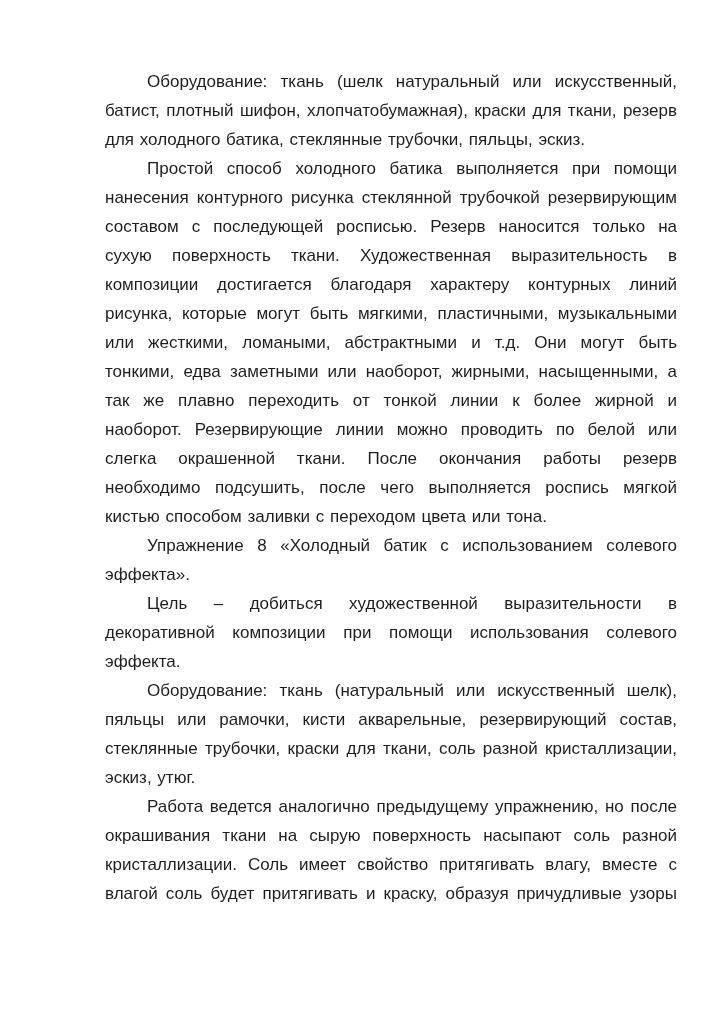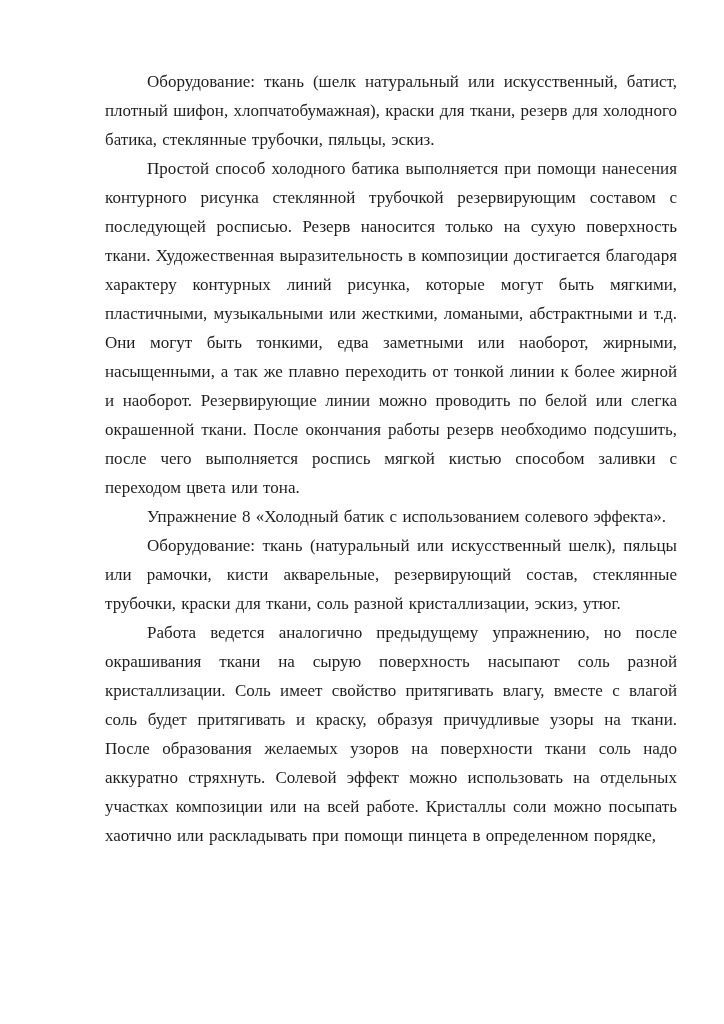--- a/index.html
+++ b/index.html
@@ -6,21 +6,21 @@
     margin: 0;
     padding: 0;
     background: #ffffff;
   }
   .page {
     position: relative;
     width: 724px;
     height: 907px;
     background: #ffffff;
     overflow: hidden;
-    font-family: Liberation Serif, serif;
+    font-family: Liberation Sans, sans-serif;
   }
   .text-block {
     position: absolute;
     left: 105px;
     top: 67px;
     width: 572px;
   }
   .text-block p {
     margin: 0;
     padding: 0;
@@ -43,17 +43,18 @@
   }
 </style>
 </head>
 <body>
 
 <div class="page">
   <div class="text-block">
     <p>Оборудование: ткань (шелк натуральный или искусственный, батист, плотный шифон, хлопчатобумажная), краски для ткани, резерв для холодного батика, стеклянные трубочки, пяльцы, эскиз.</p>
     <p>Простой способ холодного батика выполняется при помощи нанесения контурного рисунка стеклянной трубочкой резервирующим составом с последующей росписью.  Резерв наносится только на сухую поверхность ткани.  Художественная выразительность в композиции достигается благодаря характеру контурных линий рисунка, которые могут быть мягкими, пластичными, музыкальными или жесткими, ломаными, абстрактными и т.д. Они могут быть тонкими, едва заметными или наоборот, жирными, насыщенными, а так же плавно переходить от тонкой линии  к более жирной и наоборот. Резервирующие линии можно проводить по белой или слегка окрашенной ткани. После окончания работы резерв необходимо подсушить, после чего выполняется роспись мягкой кистью способом заливки с переходом цвета или тона.</p>
     <p>Упражнение 8 «Холодный батик с использованием солевого эффекта».</p>
+    <p>Цель – добиться художественной выразительности в декоративной композиции при помощи использования солевого эффекта.</p>
     <p>Оборудование: ткань (натуральный или искусственный шелк), пяльцы или рамочки, кисти акварельные, резервирующий состав, стеклянные трубочки, краски для ткани, соль разной кристаллизации, эскиз, утюг.</p>
     <p>Работа ведется аналогично предыдущему упражнению, но после окрашивания ткани на сырую поверхность насыпают соль разной кристаллизации. Соль имеет свойство притягивать влагу, вместе с влагой соль будет притягивать и краску, образуя причудливые узоры на ткани. После образования желаемых узоров на поверхности ткани соль надо аккуратно стряхнуть. Солевой эффект можно использовать на отдельных участках композиции или на всей работе. Кристаллы соли можно посыпать хаотично или раскладывать при помощи пинцета в определенном порядке,</p>
   </div>
   <div class="page-number">58</div>
 </div>
 
 </body></html>

